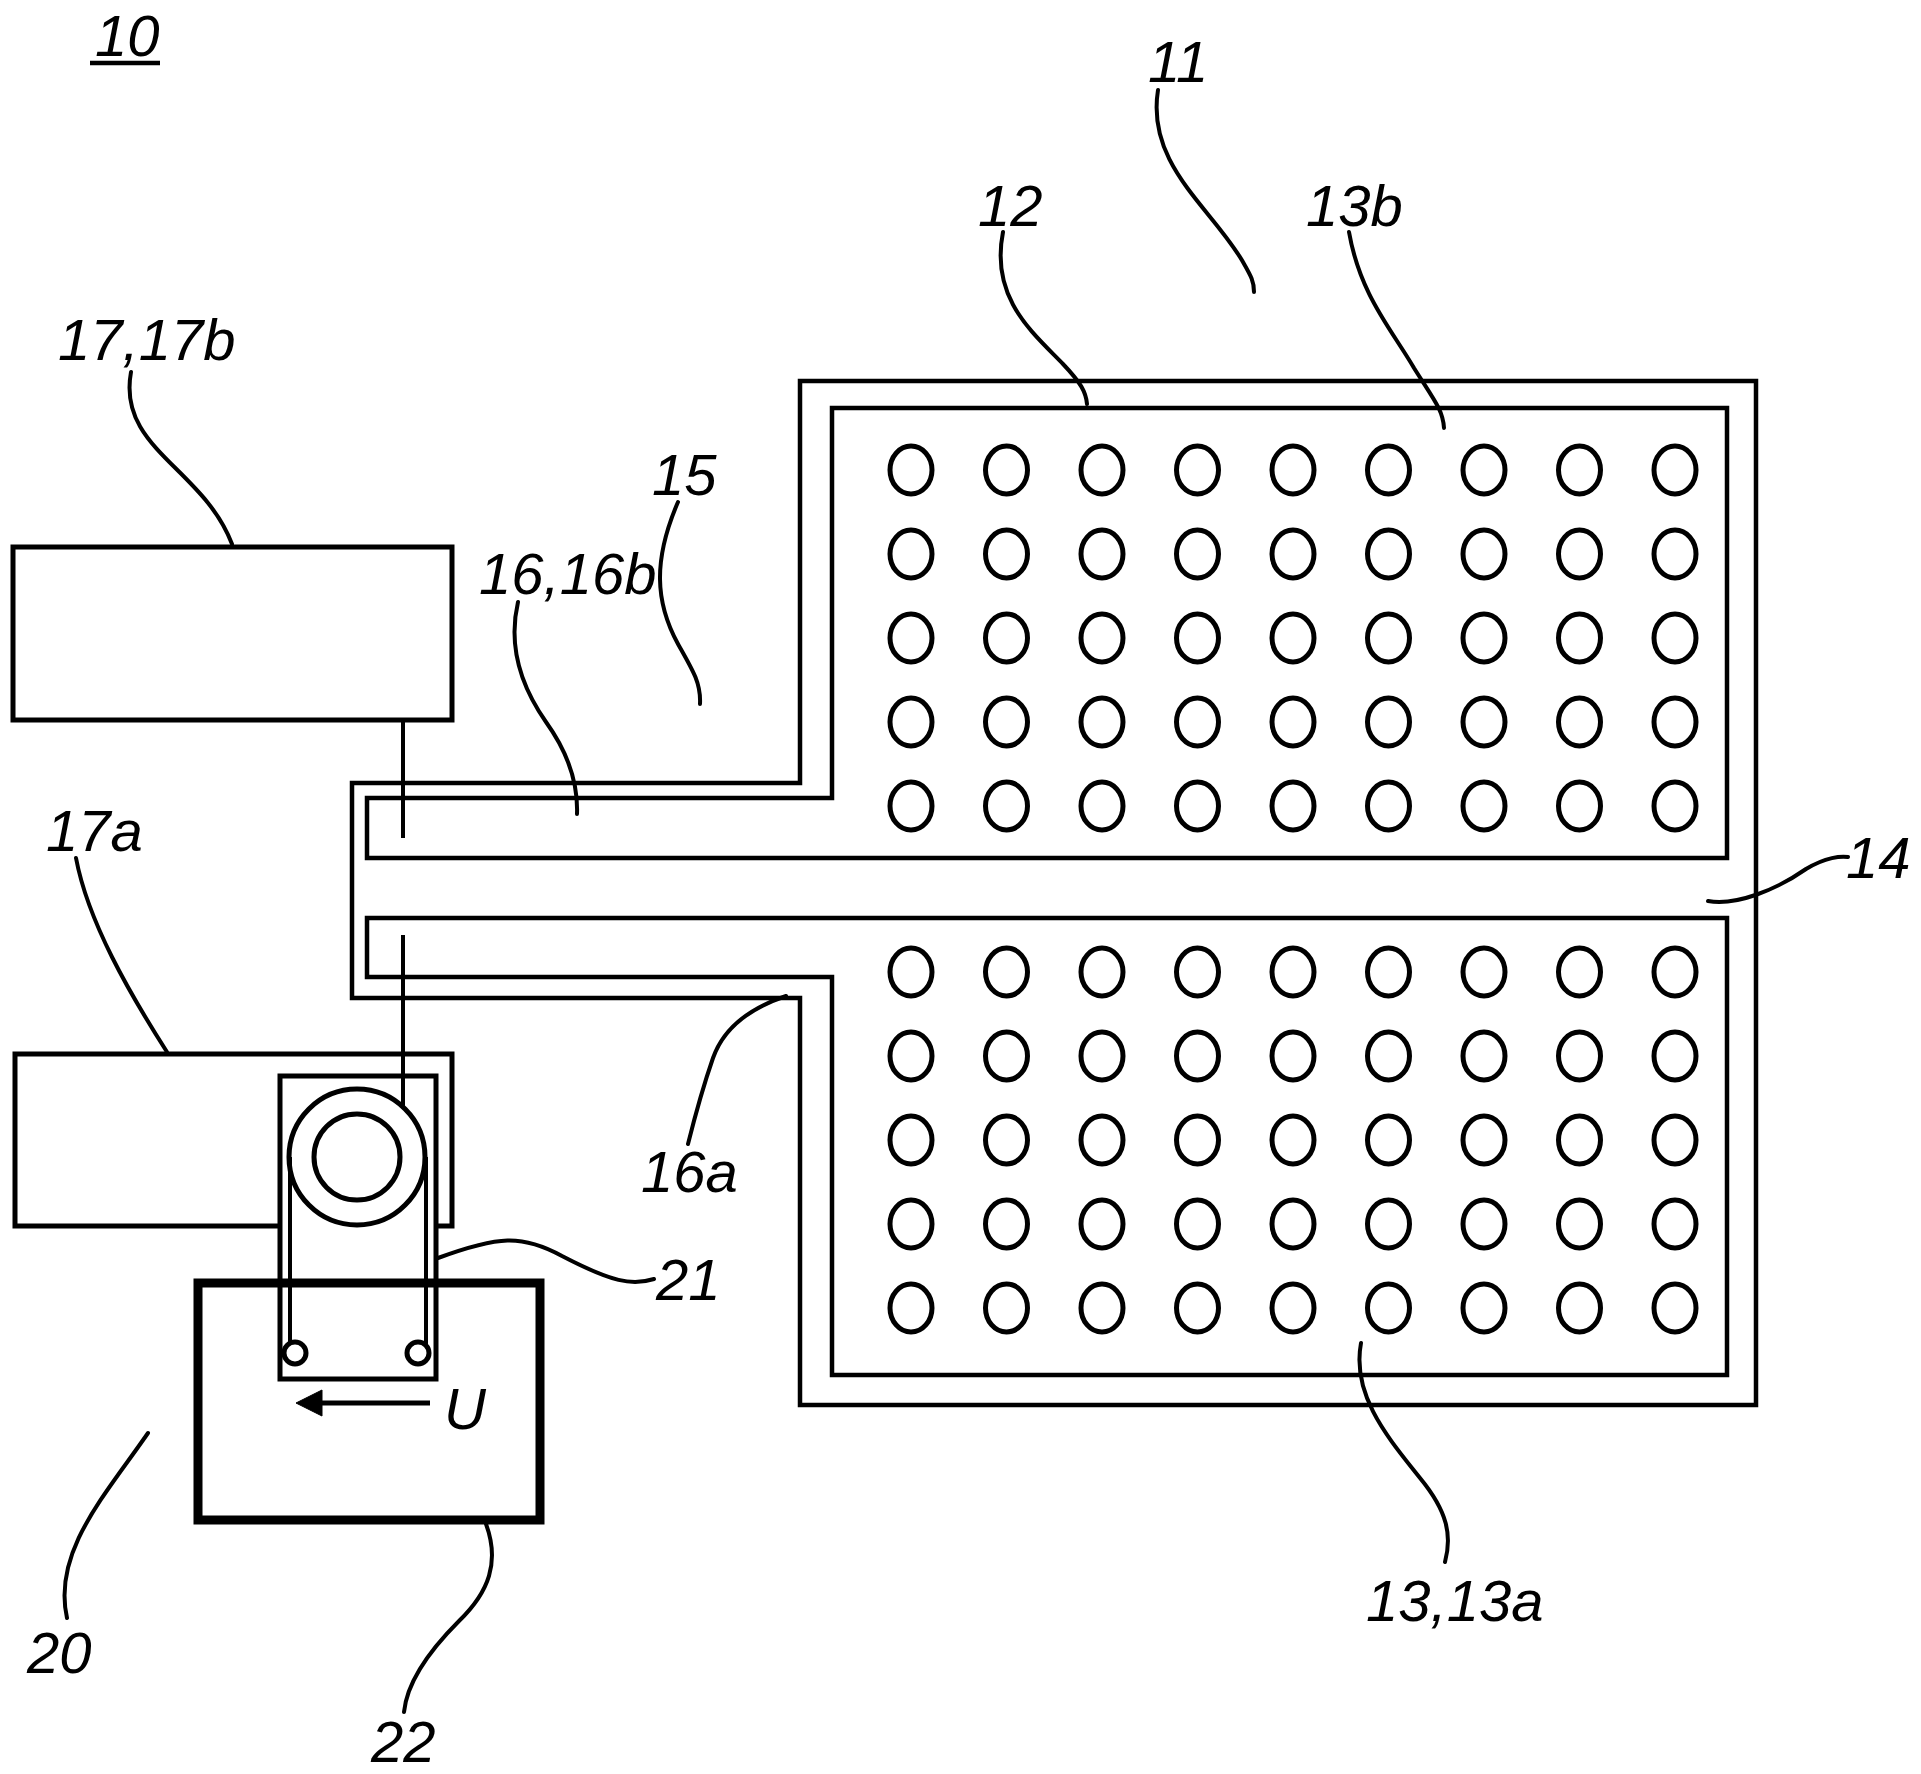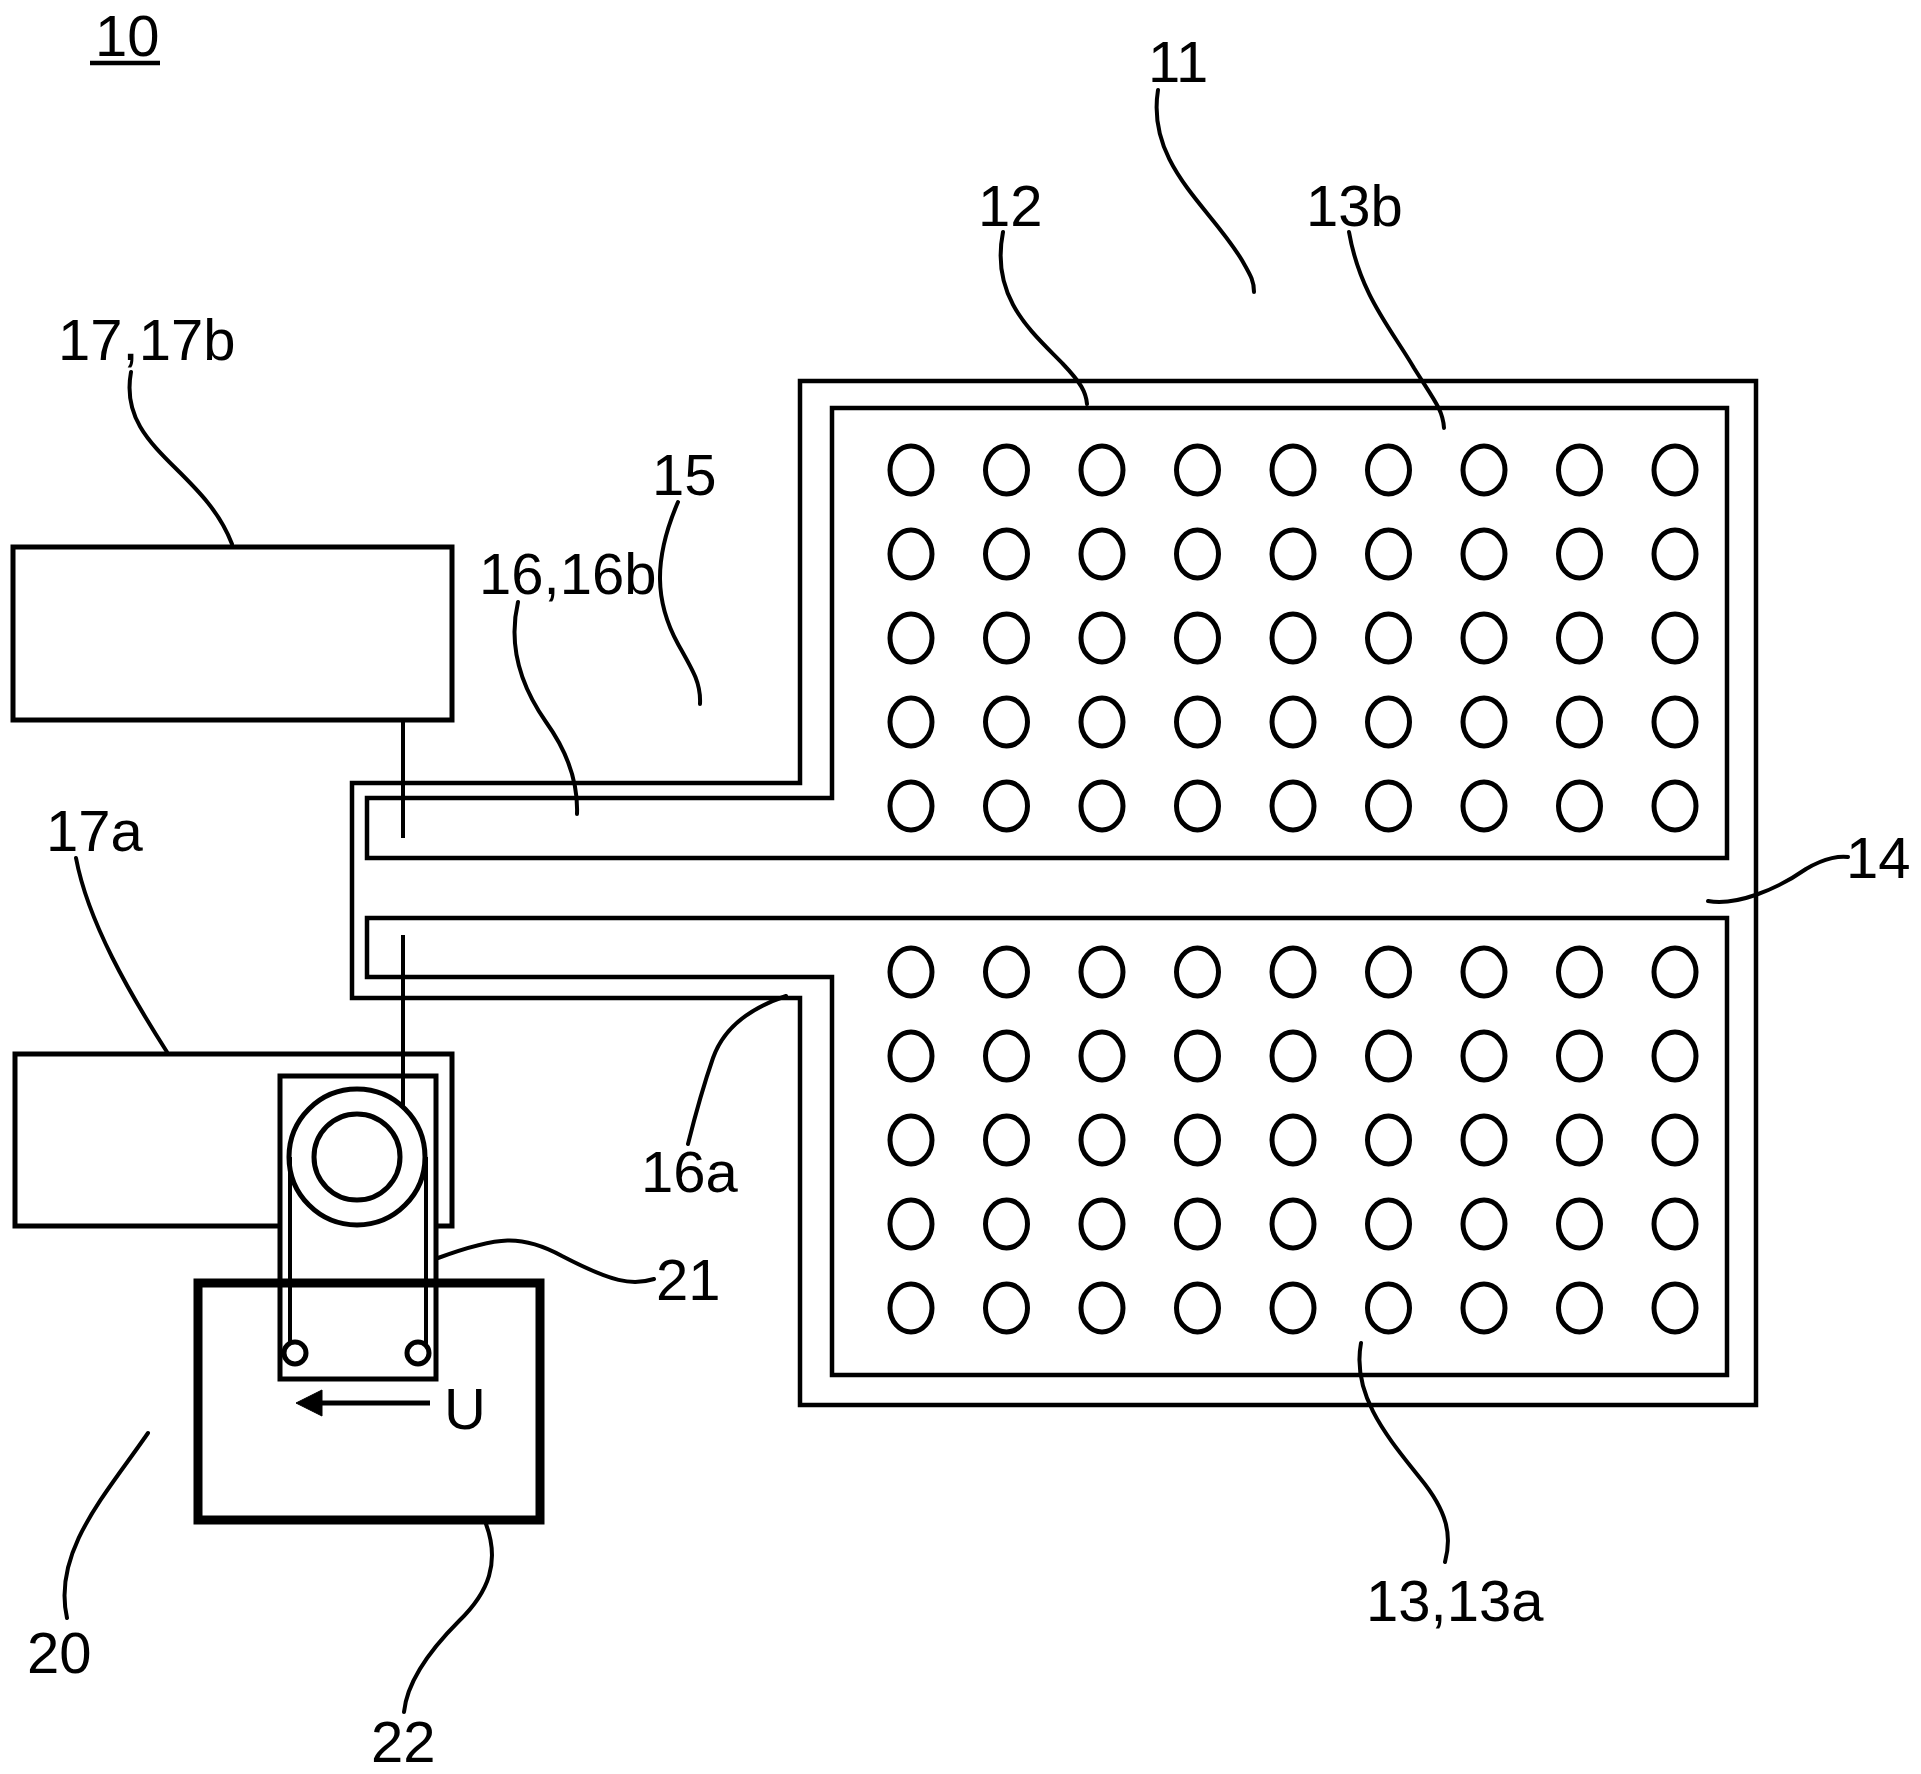--- a/index.html
+++ b/index.html
@@ -1,16 +1,16 @@
 <!DOCTYPE html>
 <html><head>
 <meta charset="utf-8">
 <style>
   html,body{margin:0;padding:0;background:#ffffff;}
-  .stage{position:relative;width:1921px;height:1774px;background:#ffffff;overflow:hidden;}
+  .stage{position:relative;width:1921px;height:1774px;background:#ffffff;overflow:hidden;font-style:italic;}
   svg{display:block;}
   text{font-family:"Liberation Sans","DejaVu Sans",sans-serif;fill:#000000;}
 </style>
 </head>
 <body>
 
 <div class="stage">
   <svg id="fig" xmlns="http://www.w3.org/2000/svg" width="1921" height="1774" viewBox="0 0 1921 1774">
       <path d="M 800,381 H 1756 V 1405 H 800 V 998 H 352 V 783 H 800 Z" stroke="#000000" stroke-width="4.5" fill="none"></path>
       <path d="M 832,408 H 1727 V 858 H 367 V 798 H 832 Z" stroke="#000000" stroke-width="4.5" fill="none"></path>

